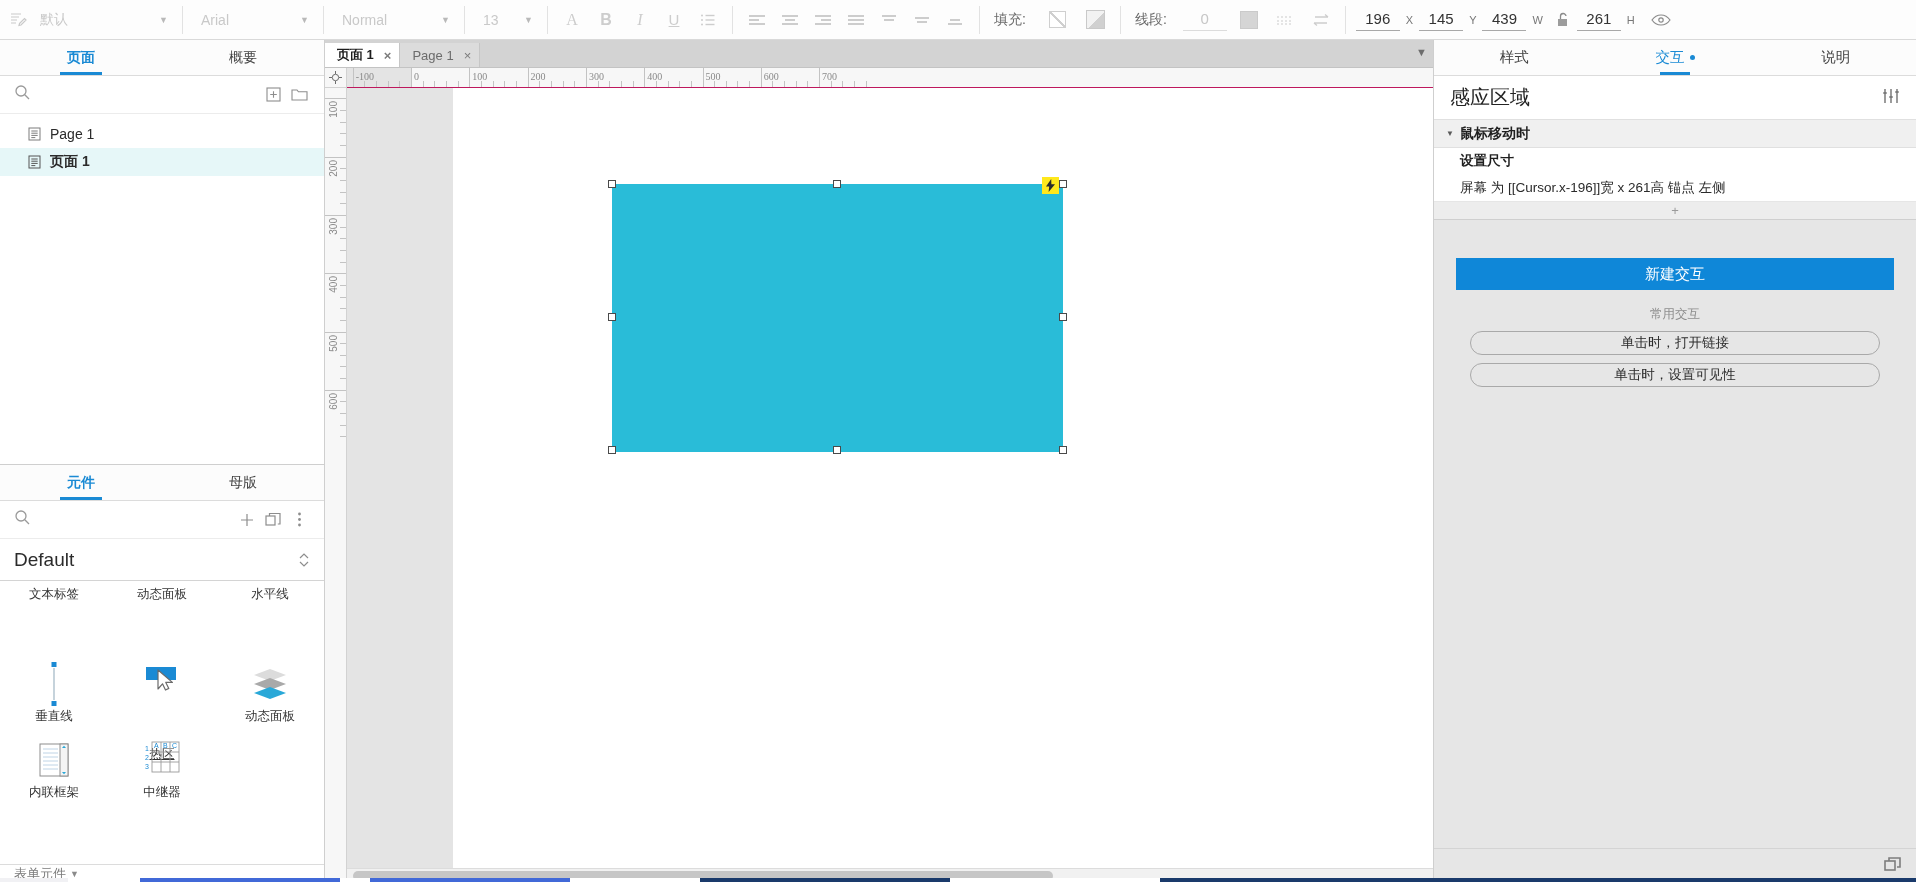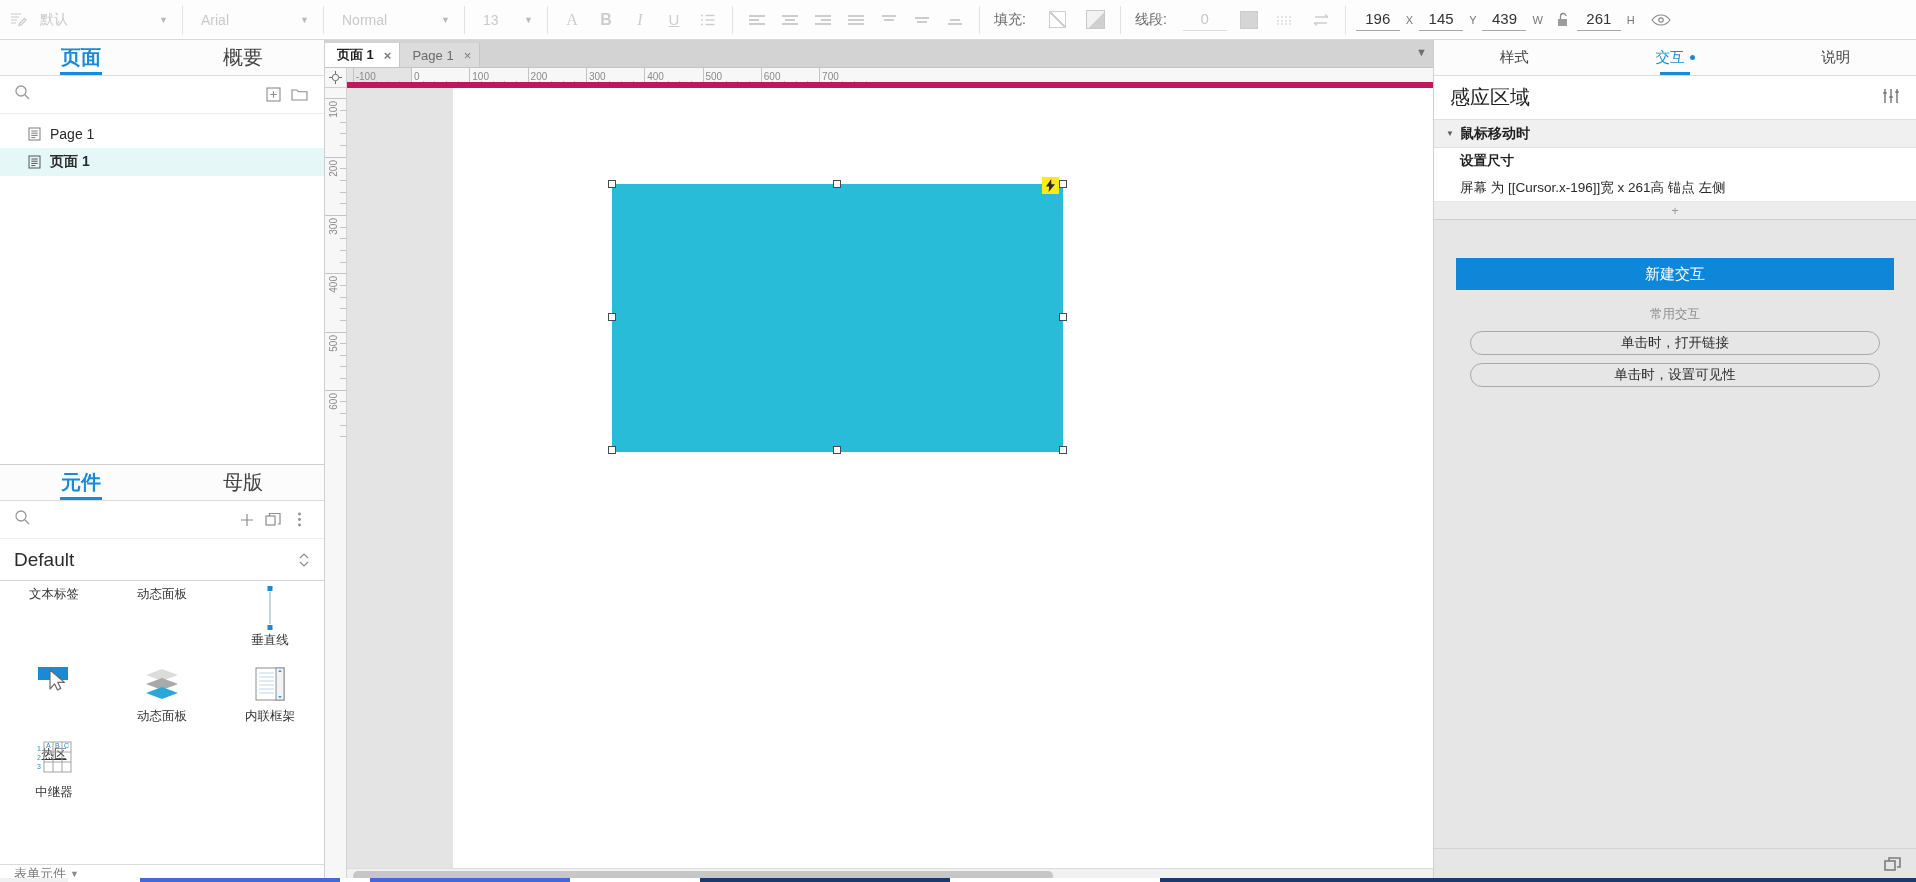--- a/index.html
+++ b/index.html
@@ -60,21 +60,21 @@
     position: absolute; left: 0; top: 40px; width: 325px; height: 842px;
     background: #ffffff; border-right: 1px solid #cfcfcf;
     display: flex; flex-direction: column;
   }
   .tabbar {
     display: flex; height: 36px; border-bottom: 1px solid #dcdcdc; background: #fcfcfc;
     flex: none;
   }
   .tabbar .tab {
     flex: 1; display: flex; align-items: center; justify-content: center;
-    font-size: 20px; color: #444; position: relative; cursor: default;
+    font-size: 14px; color: #444; position: relative; cursor: default;
   }
   .tabbar .tab.active { color: #1a8ad4; font-weight: bold; }
   .tabbar .tab.active:after {
     content: ""; position: absolute; left: 50%; transform: translateX(-50%);
     bottom: 0; width: 42px; height: 3px; background: #1a8ad4;
   }
   .srchrow {
     height: 38px; display: flex; align-items: center; padding: 0 12px 0 14px;
     border-bottom: 1px solid #ececec; flex: none; gap: 0;
   }
@@ -130,21 +130,21 @@
     padding: 0 8px 0 12px; font-size: 13px; color: #6b6b6b;
     background: #dcdcdc; border-right: 1px solid #c6c6c6;
   }
   .ctab.active { background: #ffffff; color: #1d1d1d; font-weight: bold; }
   .ctab .x { color: #7b7b7b; font-size: 13px; }
   .ctab-caret {
     position: absolute; right: 6px; top: 6px; color: #6d6d6d; font-size: 11px;
   }
   .ruler-h {
     position: absolute; left: 22px; top: 28px; right: 0; height: 20px;
-    background: #f7f7f7; border-bottom: 6px solid #be185d; overflow: hidden;
+    background: #f7f7f7; border-bottom: 1px solid #be185d; overflow: hidden; font-family: Liberation Serif, serif;
   }
   .ruler-v {
     position: absolute; left: 0; top: 48px; width: 22px; bottom: 0;
     background: #f7f7f7; border-right: 1px solid #d2d2d2; overflow: hidden;
   }
   .ruler-corner {
     position: absolute; left: 0; top: 28px; width: 22px; height: 20px;
     background: #f7f7f7; border-right: 1px solid #d2d2d2; border-bottom: 1px solid #d2d2d2;
     display: flex; align-items: center; justify-content: center; color: #777;
   }
@@ -516,20 +516,24 @@
       </div>
 
       <div class="widget-grid">
 
         <div class="wcell labeltop">
           <span class="wlabel">文本标签</span>
           <span class="wicon"></span>
         </div>
         <div class="wcell labeltop">
           <span class="wlabel">动态面板</span>
+          <span class="wicon"></span>
+        </div>
+        <div class="wcell labeltop">
+          <span class="wlabel">水平线</span>
           <span class="wicon"></span>
         </div>
 
         <div class="wcell">
           <span class="wicon">
             <svg width="10" height="44" viewBox="0 0 10 44">
               <rect x="2.5" y="0" width="5" height="5" fill="#1a8ad4"></rect>
               <path d="M5 6v32" stroke="#9fb6c4" stroke-width="1.2"></path>
               <rect x="2.5" y="39" width="5" height="5" fill="#1a8ad4"></rect>
             </svg>

